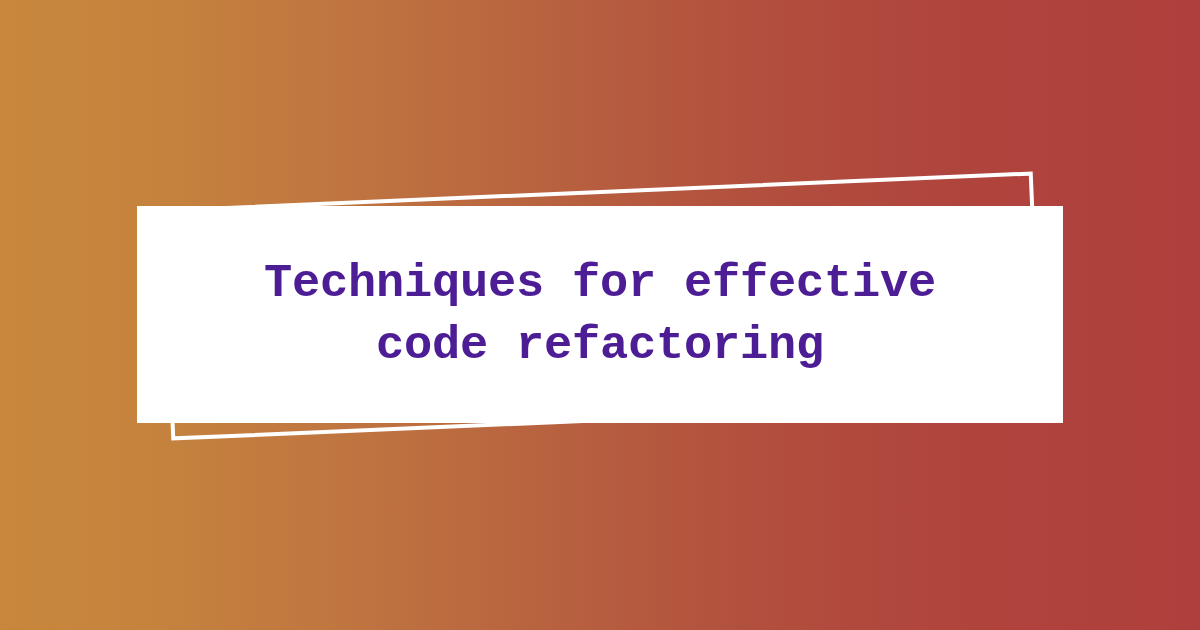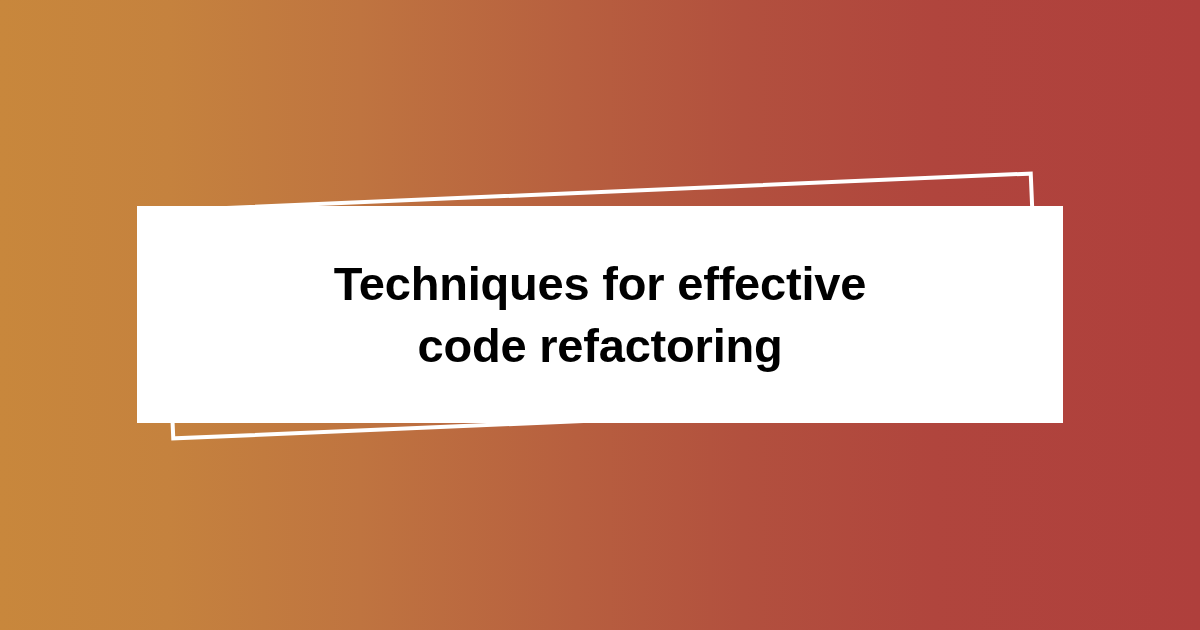--- a/index.html
+++ b/index.html
@@ -52,22 +52,22 @@
     background: #ffffff;
     display: flex;
     align-items: center;
     justify-content: center;
   }
 
   #title {
     margin: 16px;
     padding: 0 40px;
     text-align: center;
-    color: #000000;
-    font-family: Liberation Sans, sans-serif;
+    color: #4c1d95;
+    font-family: Liberation Mono, monospace;
     font-weight: bold;
     font-size: 47px;
     line-height: 62px;
     letter-spacing: -0.2px;
     white-space: pre-line;
   }
 </style>
 </head>
 <body>
 

